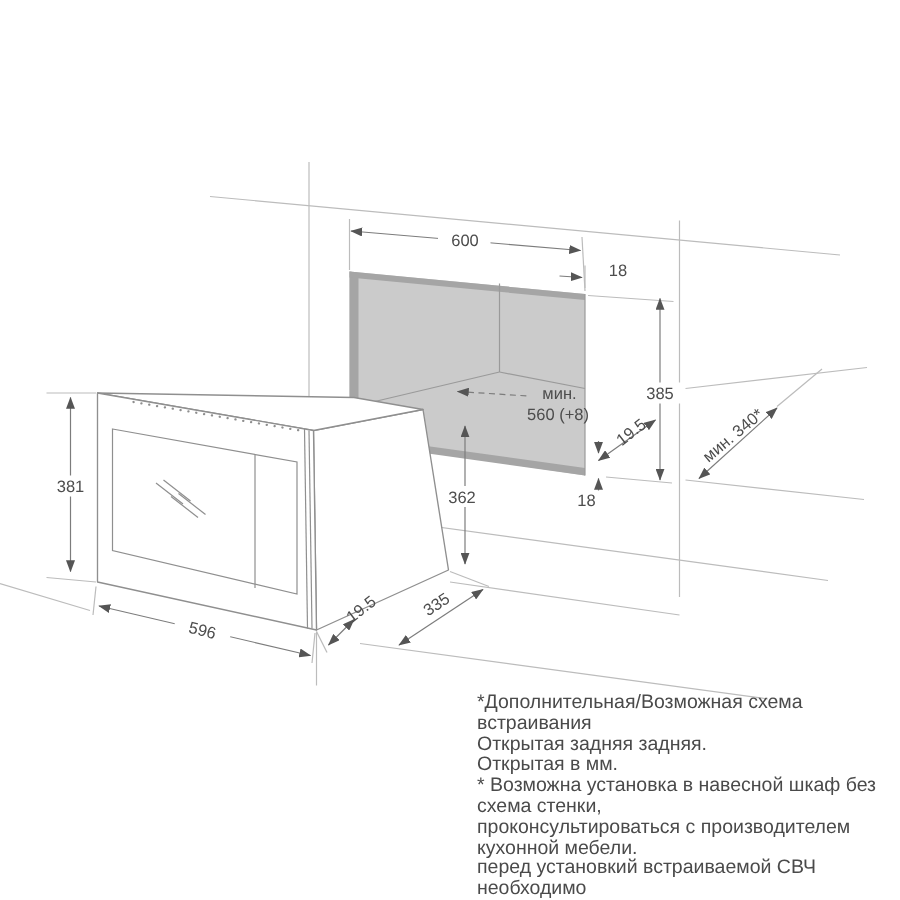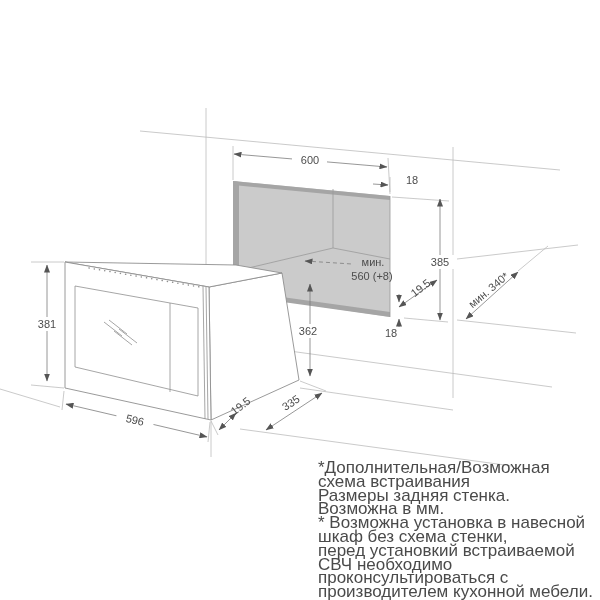--- a/index.html
+++ b/index.html
@@ -19,21 +19,21 @@
   .nl{stroke:#9a9a9a;stroke-width:0.8;fill:none;}
   
   .d{stroke:#7c7c7c;stroke-width:0.8;fill:none;}
   .dd{stroke:#7c7c7c;stroke-width:0.8;fill:none;stroke-dasharray:4 3;}
   .dots{stroke:#8f8f8f;stroke-width:1.5;fill:none;stroke-dasharray:0.1 5.2;stroke-linecap:round;}
   text{font:11px "Liberation Sans",sans-serif;fill:#4d4d4d;}
   .bg{fill:#ffffff;stroke:none;}
   
   #notes{
     position:absolute;left:318px;top:461px;width:276px;
-    font-size:17px;line-height:13.8px;color:#4a4a4a;
+    font-size:13px;line-height:13.8px;color:#4a4a4a;
   }
 </style>
 </head>
 <body>
 
 <svg id="scene" width="600" height="600" viewBox="0 0 600 600">
   <defs>
     <marker id="ar" viewBox="0 0 8 6" markerWidth="8" markerHeight="6" refX="7.5" refY="3" orient="auto-start-reverse" markerUnits="userSpaceOnUse">
       <path d="M0,0 L8,3 L0,6 Z" fill="#555555"></path>
     </marker>
@@ -165,18 +165,18 @@
     <line class="c" x1="300" y1="381" x2="326" y2="391"></line>
     <line class="d" x1="266" y1="430" x2="322" y2="393" marker-start="url(#ar)" marker-end="url(#ar)"></line>
     <g transform="translate(293,406) rotate(-33)">
       <text x="0" y="0" text-anchor="middle">335</text>
     </g>
   </g>
 </svg>
 
 <div id="notes">
   <div>*Дополнительная/Возможная схема встраивания</div>
-  <div>Размеры задняя стенка.</div>
-  <div>Возможна в мм.</div>
+  <div>Открытая задняя задняя.</div>
+  <div>Открытая в мм.</div>
   <div>* Возможна установка в навесной шкаф без схема стенки,</div>
+  <div>проконсультироваться с производителем кухонной мебели.</div>
   <div>перед установкий встраиваемой СВЧ необходимо</div>
-  <div>проконсультироваться с производителем кухонной мебели.</div>
 </div>
 
 </body></html>

